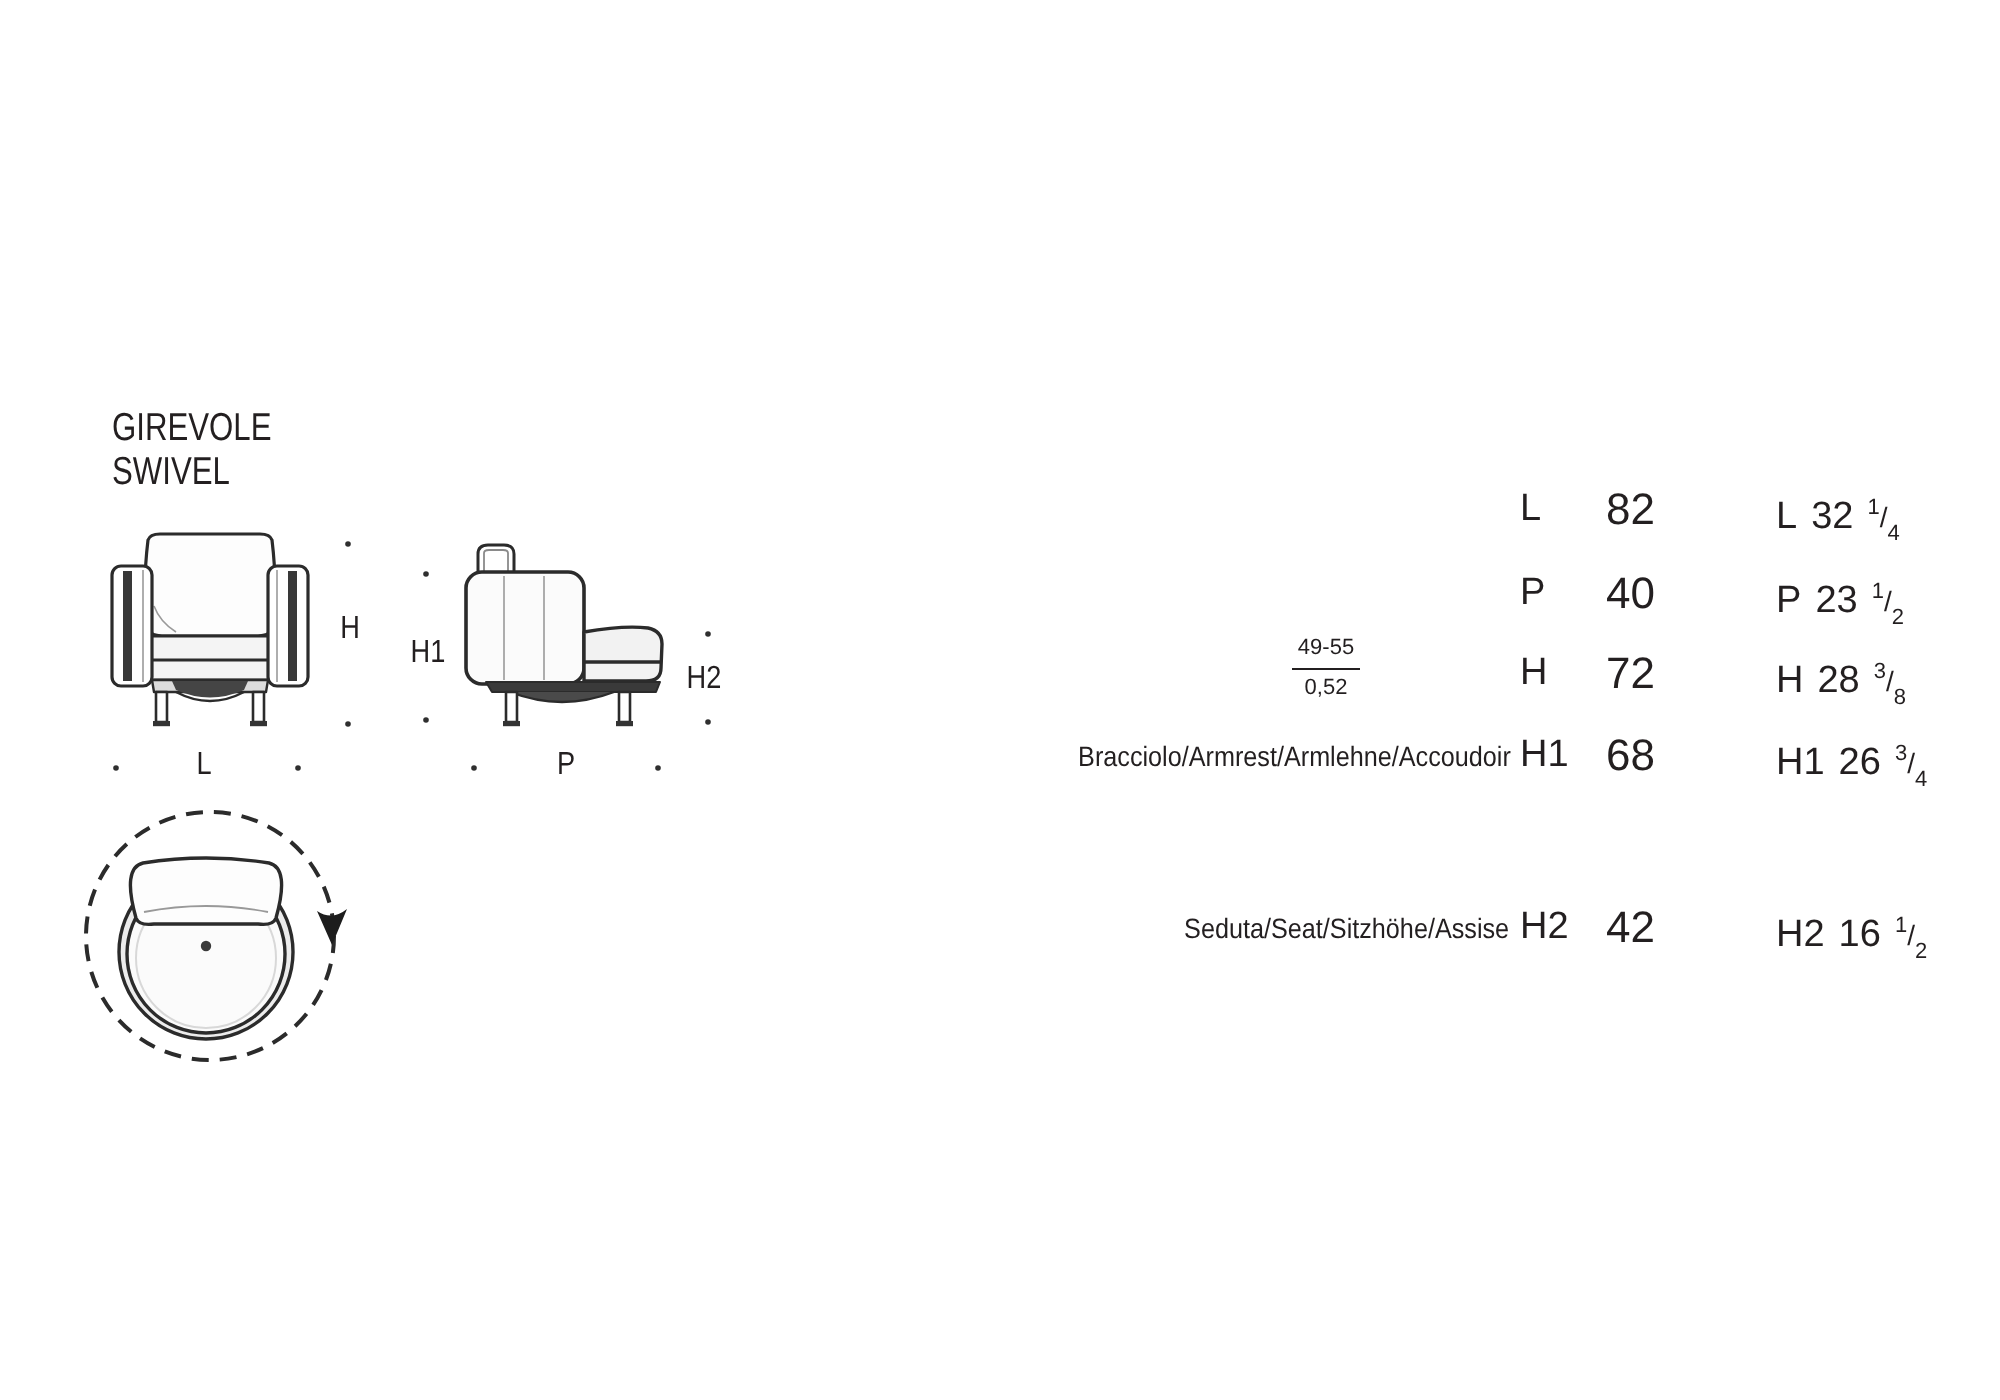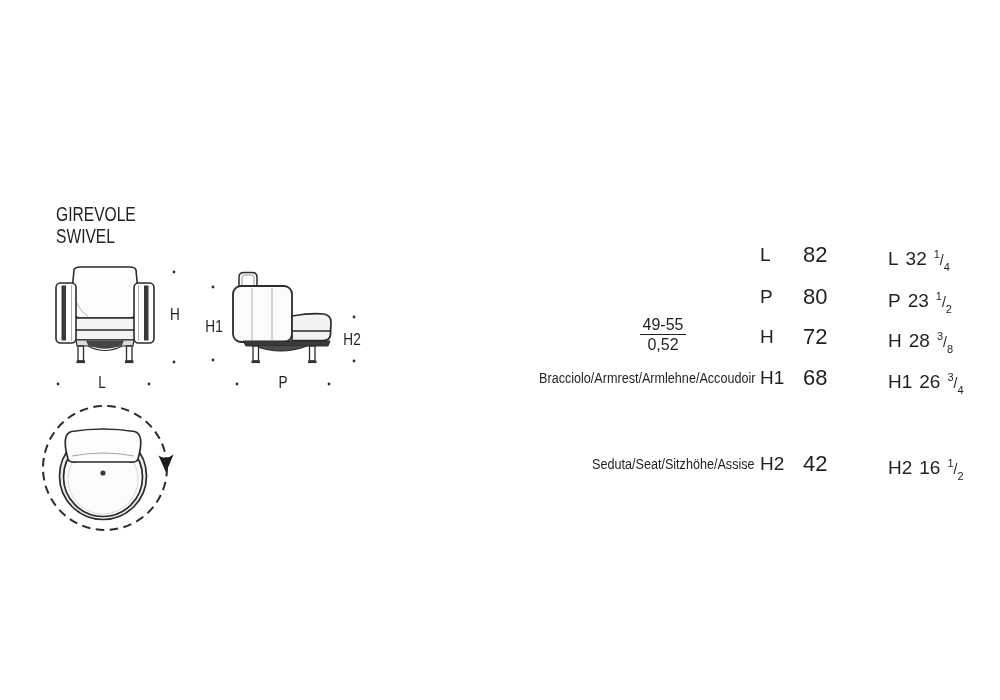--- a/index.html
+++ b/index.html
@@ -20,21 +20,21 @@
   .c-label{
     position:absolute;right:245px;top:0;line-height:22px;font-size:14px;white-space:nowrap;
     transform:scaleX(0.9);transform-origin:right center;
   }
   .c-letter{position:absolute;left:760px;top:0;line-height:22px;font-size:19px;}
   .c-cm{position:absolute;left:803px;top:0;line-height:22px;font-size:22px;}
   .c-in{position:absolute;left:888px;top:0;height:22px;display:flex;gap:7px;align-items:baseline;font-size:19px;line-height:22px;}
   .fr{font-size:14px;white-space:nowrap;}
   .fr sup{font-size:11px;position:relative;top:-1px;}
   .fr sub{font-size:11px;position:relative;top:3px;}
-  .wv{position:absolute;left:634px;top:316px;width:58px;display:flex;flex-direction:column;align-items:center;font-size:16px;line-height:17px;}
+  .wv{position:absolute;left:634px;top:316px;width:58px;display:flex;flex-direction:column;align-items:center;font-size:11px;line-height:17px;}
   .wv-top{display:inline-block;border-bottom:1.5px solid #231f20;padding:0 3px 1px 3px;}
   .wv-bottom{display:inline-block;padding-top:1px;}
 </style>
 </head>
 <body>
 
 <div class="page">
 
   <svg class="art" width="1000" height="700" viewBox="0 0 1000 700">
 
@@ -136,21 +136,21 @@
     <span class="c-cm">82</span>
     <span class="c-in">
       <span>L</span>
       <span>32</span>
       <span class="fr"><sup>1</sup>/<sub>4</sub></span>
     </span>
   </div>
 
   <div class="spec-row" style="top:286px;">
     <span class="c-letter">P</span>
-    <span class="c-cm">80</span>
+    <span class="c-cm">40</span>
     <span class="c-in">
       <span>P</span>
       <span>23</span>
       <span class="fr"><sup>1</sup>/<sub>2</sub></span>
     </span>
   </div>
 
   <div class="spec-row" style="top:326px;">
     <span class="c-letter">H</span>
     <span class="c-cm">72</span>

